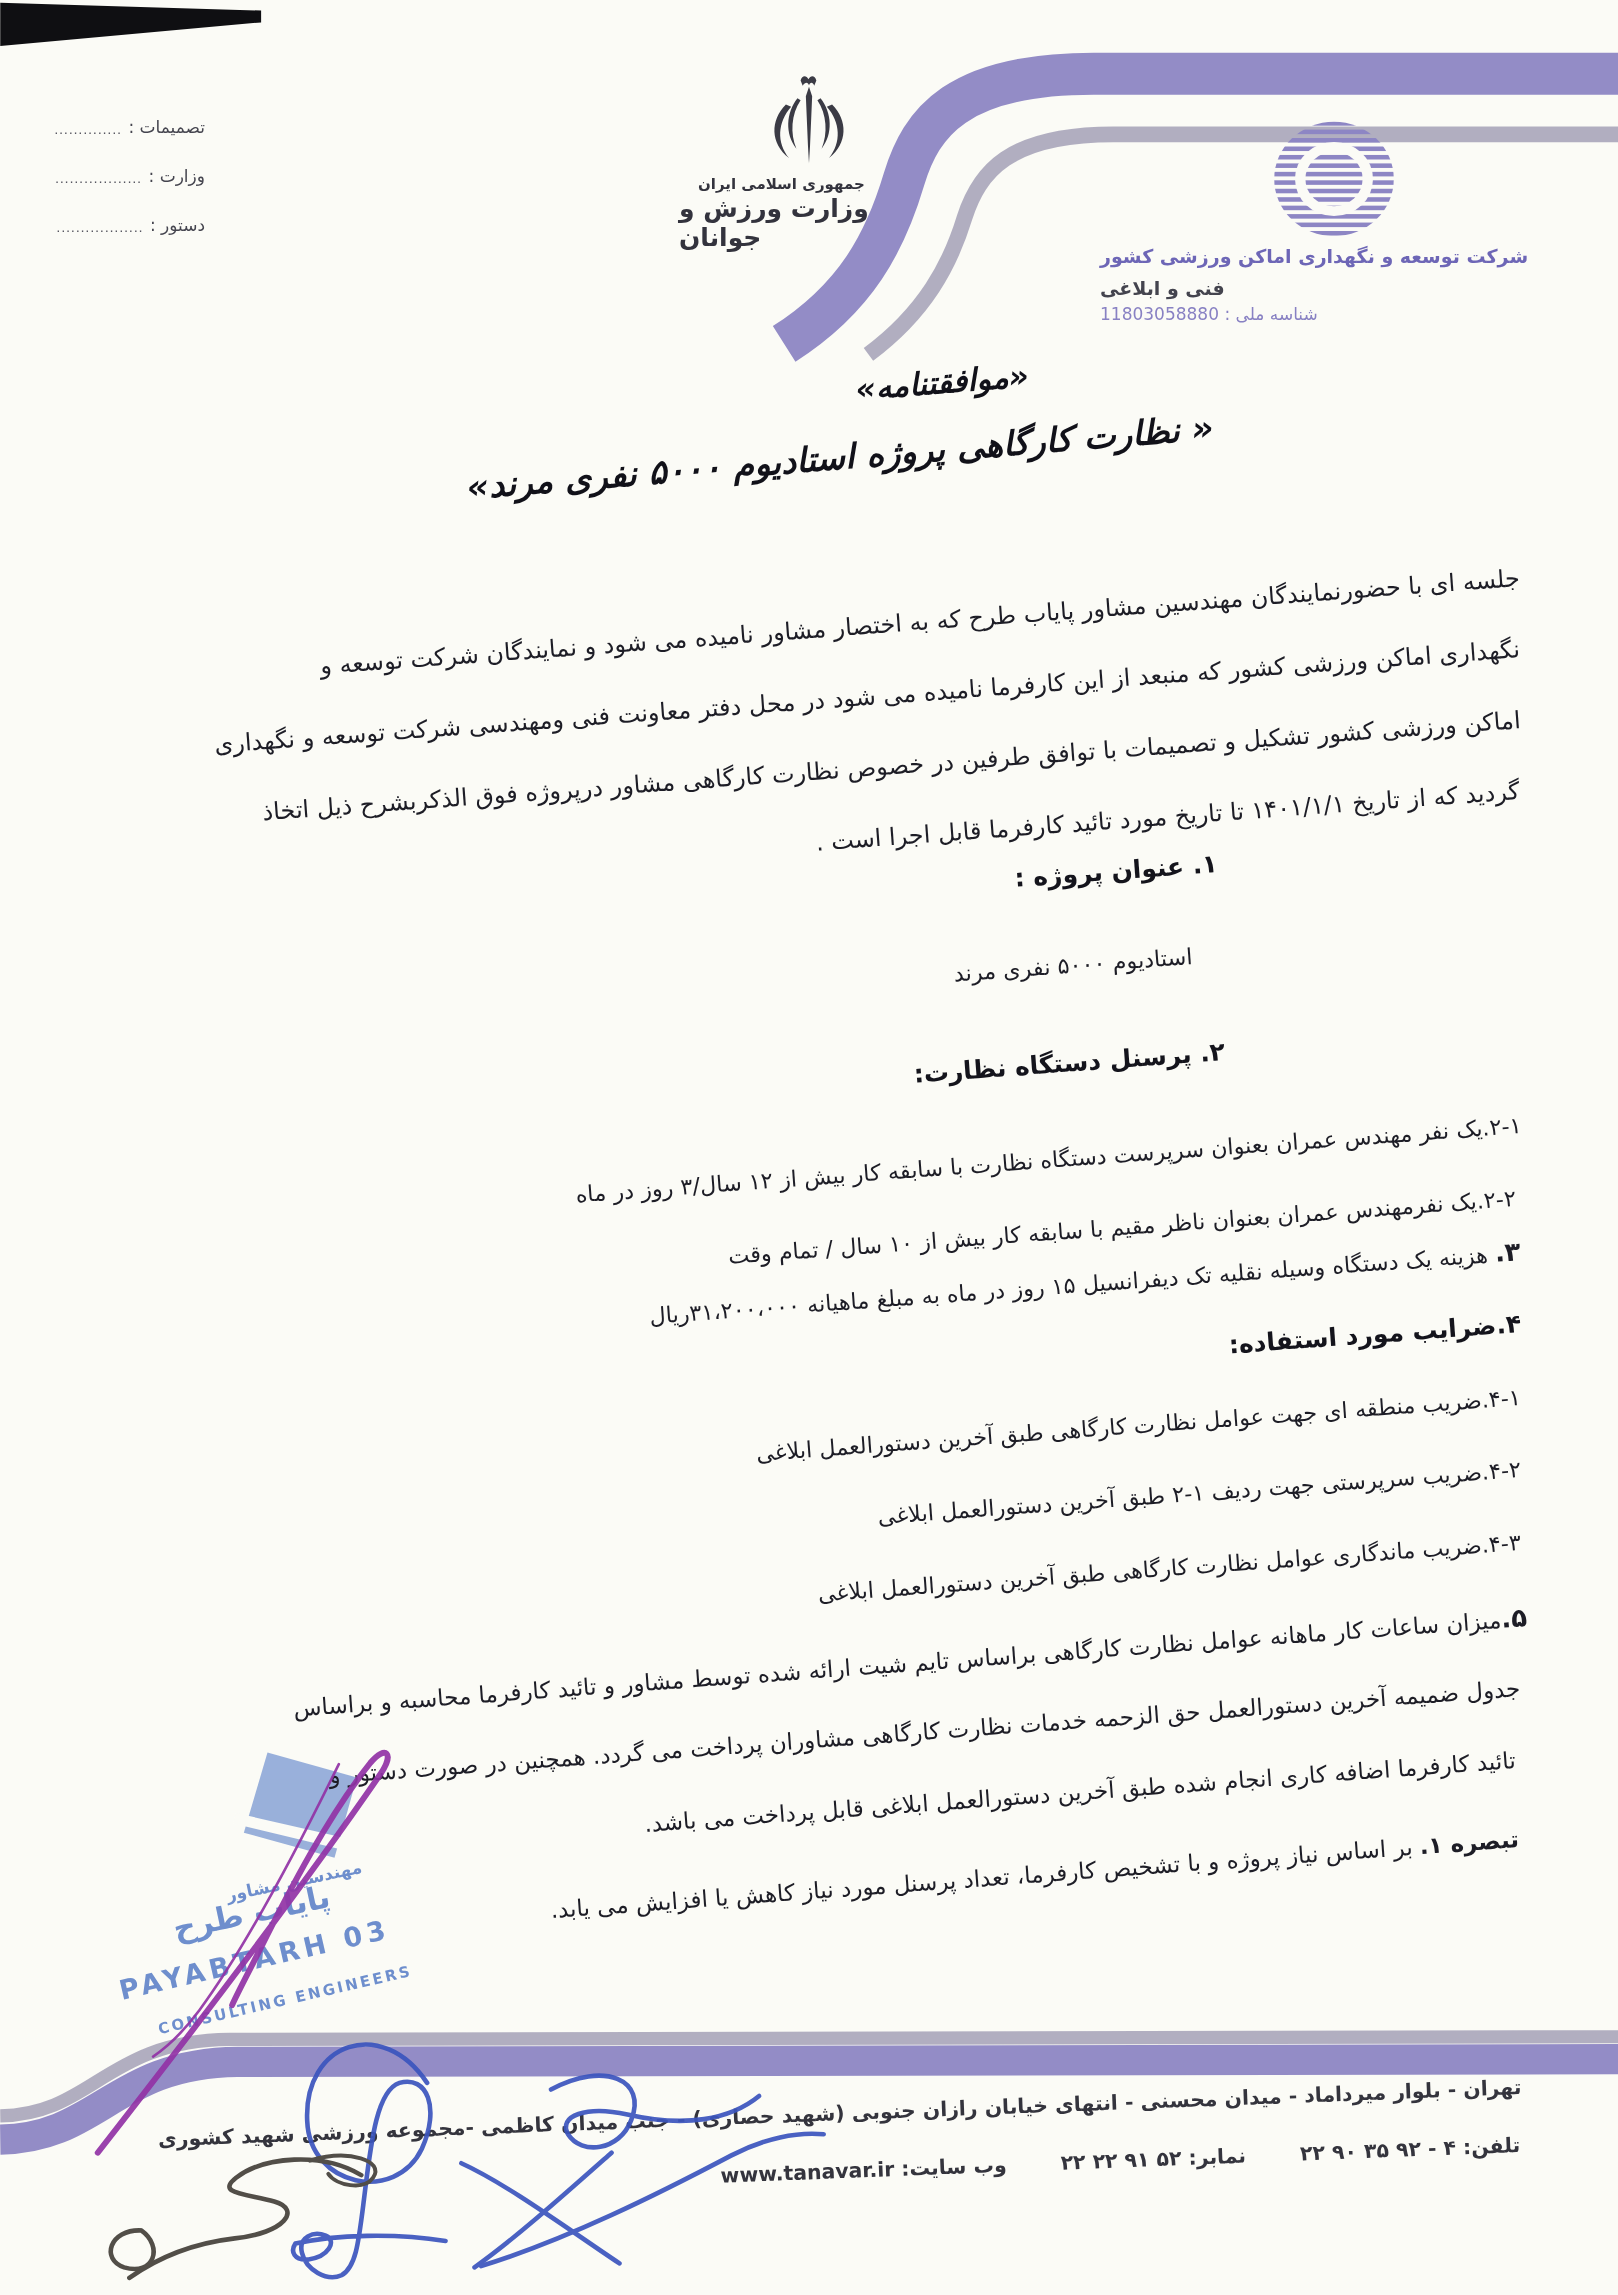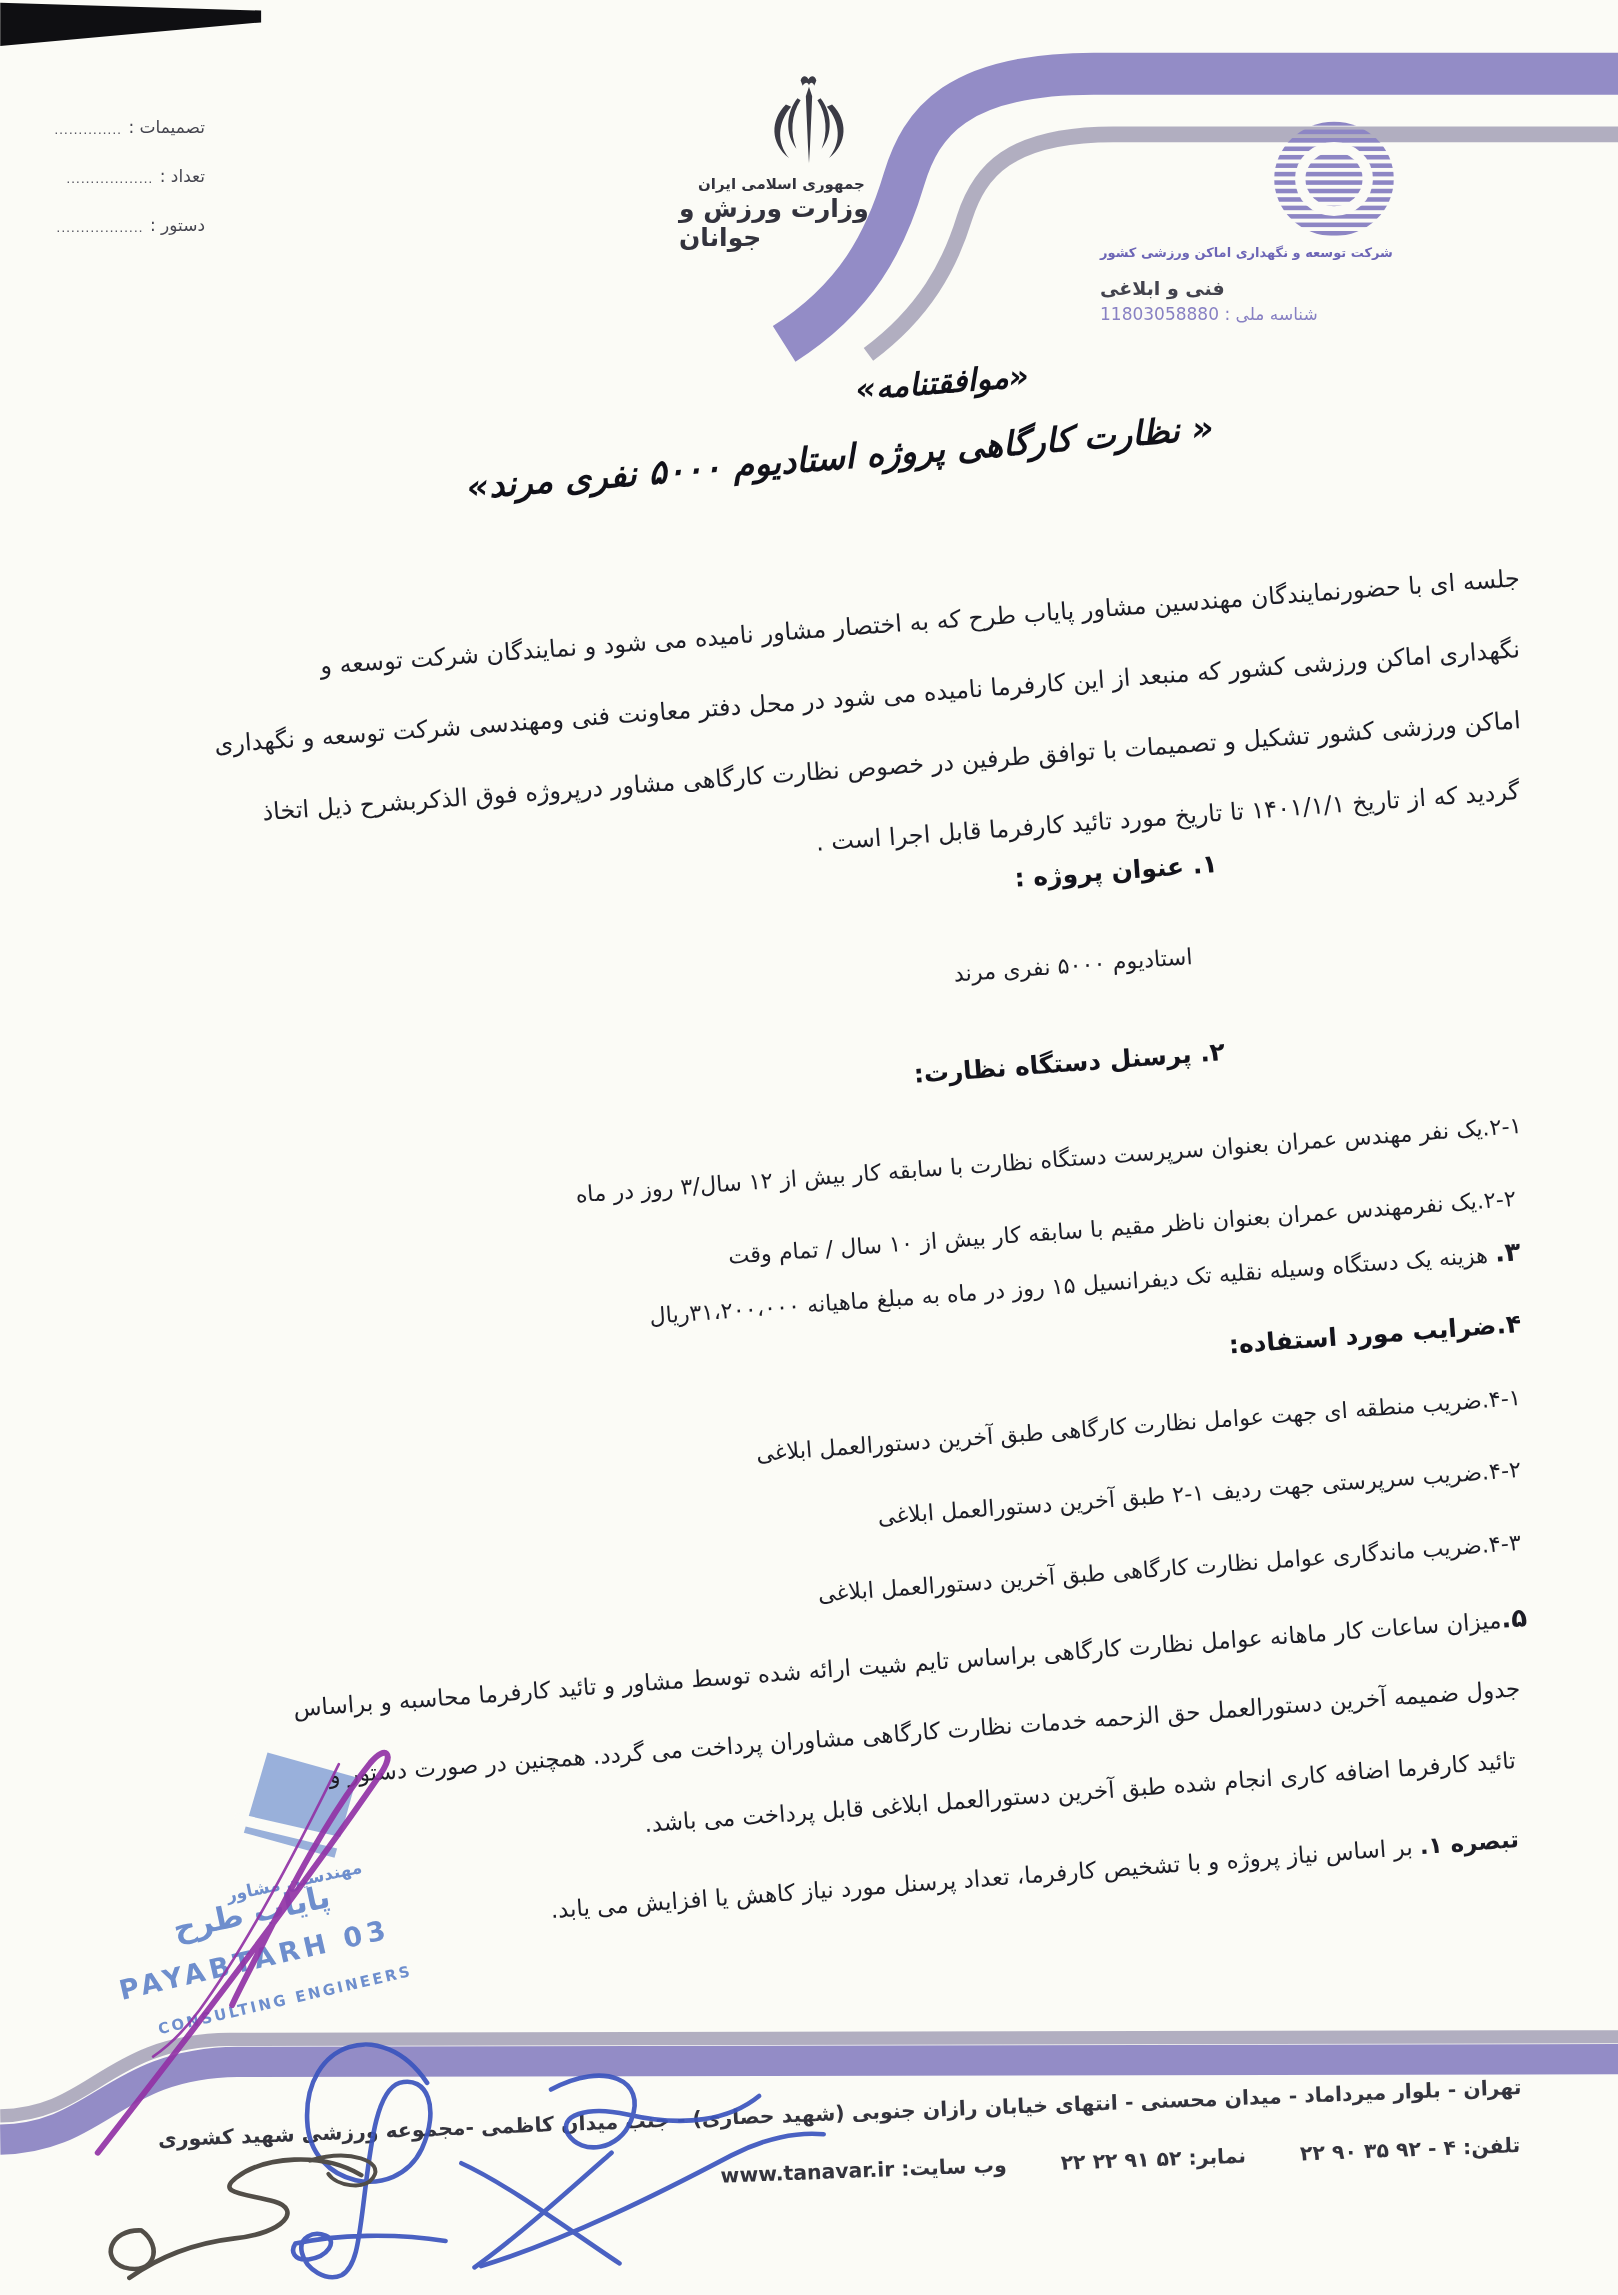--- a/index.html
+++ b/index.html
@@ -59,21 +59,21 @@
     <path d="M 2457,204 L 1690,204 C 1530,204 1486,262 1464,330 C 1442,402 1404,474 1318,538" fill="none" stroke-width="24" stroke="#a9a5ba" opacity="0.9"></path>
     <path d="M 0,3212 C 140,3210 160,3098 348,3096 L 2457,3092" fill="none" stroke-width="20" stroke="#a9a5ba" opacity="0.9"></path>
     <path d="M 0,3248 C 150,3246 172,3132 360,3130 L 2457,3126" fill="none" stroke-width="46" stroke="#938cc6"></path>
   </svg>
 
   <div class="meta" style="top:117px;">
     <span>تصمیمات :</span>
     <span class="dots">..............</span>
   </div>
   <div class="meta" style="top:166px;">
-    <span>تعداد :</span>
+    <span>وزارت :</span>
     <span class="dots">..................</span>
   </div>
   <div class="meta" style="top:215px;">
     <span>دستور :</span>
     <span class="dots">..................</span>
   </div>
 
   <svg class="abs" style="left:743px;top:72px;z-index:3;" width="132" height="105" viewBox="0 0 120 100">
     <g fill="#3b3b45">
       <path d="M52,8 C53.5,3 57.5,3 59.5,7 C61.5,3 65.5,3 67,8 L65,13 C63.5,9.5 61.5,9.5 60,12.5 C58.5,9.5 56.5,9.5 54,13 Z"></path>
@@ -113,21 +113,21 @@
         </clipPath>
     </defs>
     <g clip-path="url(#oc)" fill="#8d86c4">
       <use href="#stripes"></use>
     </g>
     <ellipse cx="140" cy="95" rx="60" ry="57" fill="#fbfbf6"></ellipse>
     <g clip-path="url(#ic)" fill="#8d86c4">
       <use href="#stripes"></use>
     </g>
   </svg>
-  <div class="ctr brand" style="left:1100px;top:245px;width:455px;font-size:13px;direction:rtl;">شرکت توسعه و نگهداری اماکن ورزشی کشور</div>
+  <div class="ctr brand" style="left:1100px;top:245px;width:455px;font-size:19px;direction:rtl;">شرکت توسعه و نگهداری اماکن ورزشی کشور</div>
   <div class="ctr dept" style="left:1100px;top:277px;width:455px;font-size:19px;direction:rtl;">فنی و ابلاغی</div>
   <div class="ctr nid" style="left:1100px;top:304px;width:455px;font-size:17px;direction:rtl;">
     <span>شناسه ملی :</span>
     <span dir="ltr">11803058880</span>
   </div>
 
   <div class="ttl" style="left:797px;top:364px;width:290px;font-size:31px;">«موافقتنامه»</div>
   <div class="ttl" style="left:461px;top:437px;width:758px;font-size:34px;">« نظارت کارگاهی پروژه استادیوم ۵۰۰۰ نفری مرند»</div>
 
   <div class="ln" style="right:99px;top:564px;">جلسه ای با حضورنمایندگان مهندسین مشاور پایاب طرح که به اختصار مشاور نامیده می شود و نمایندگان شرکت توسعه و</div>

